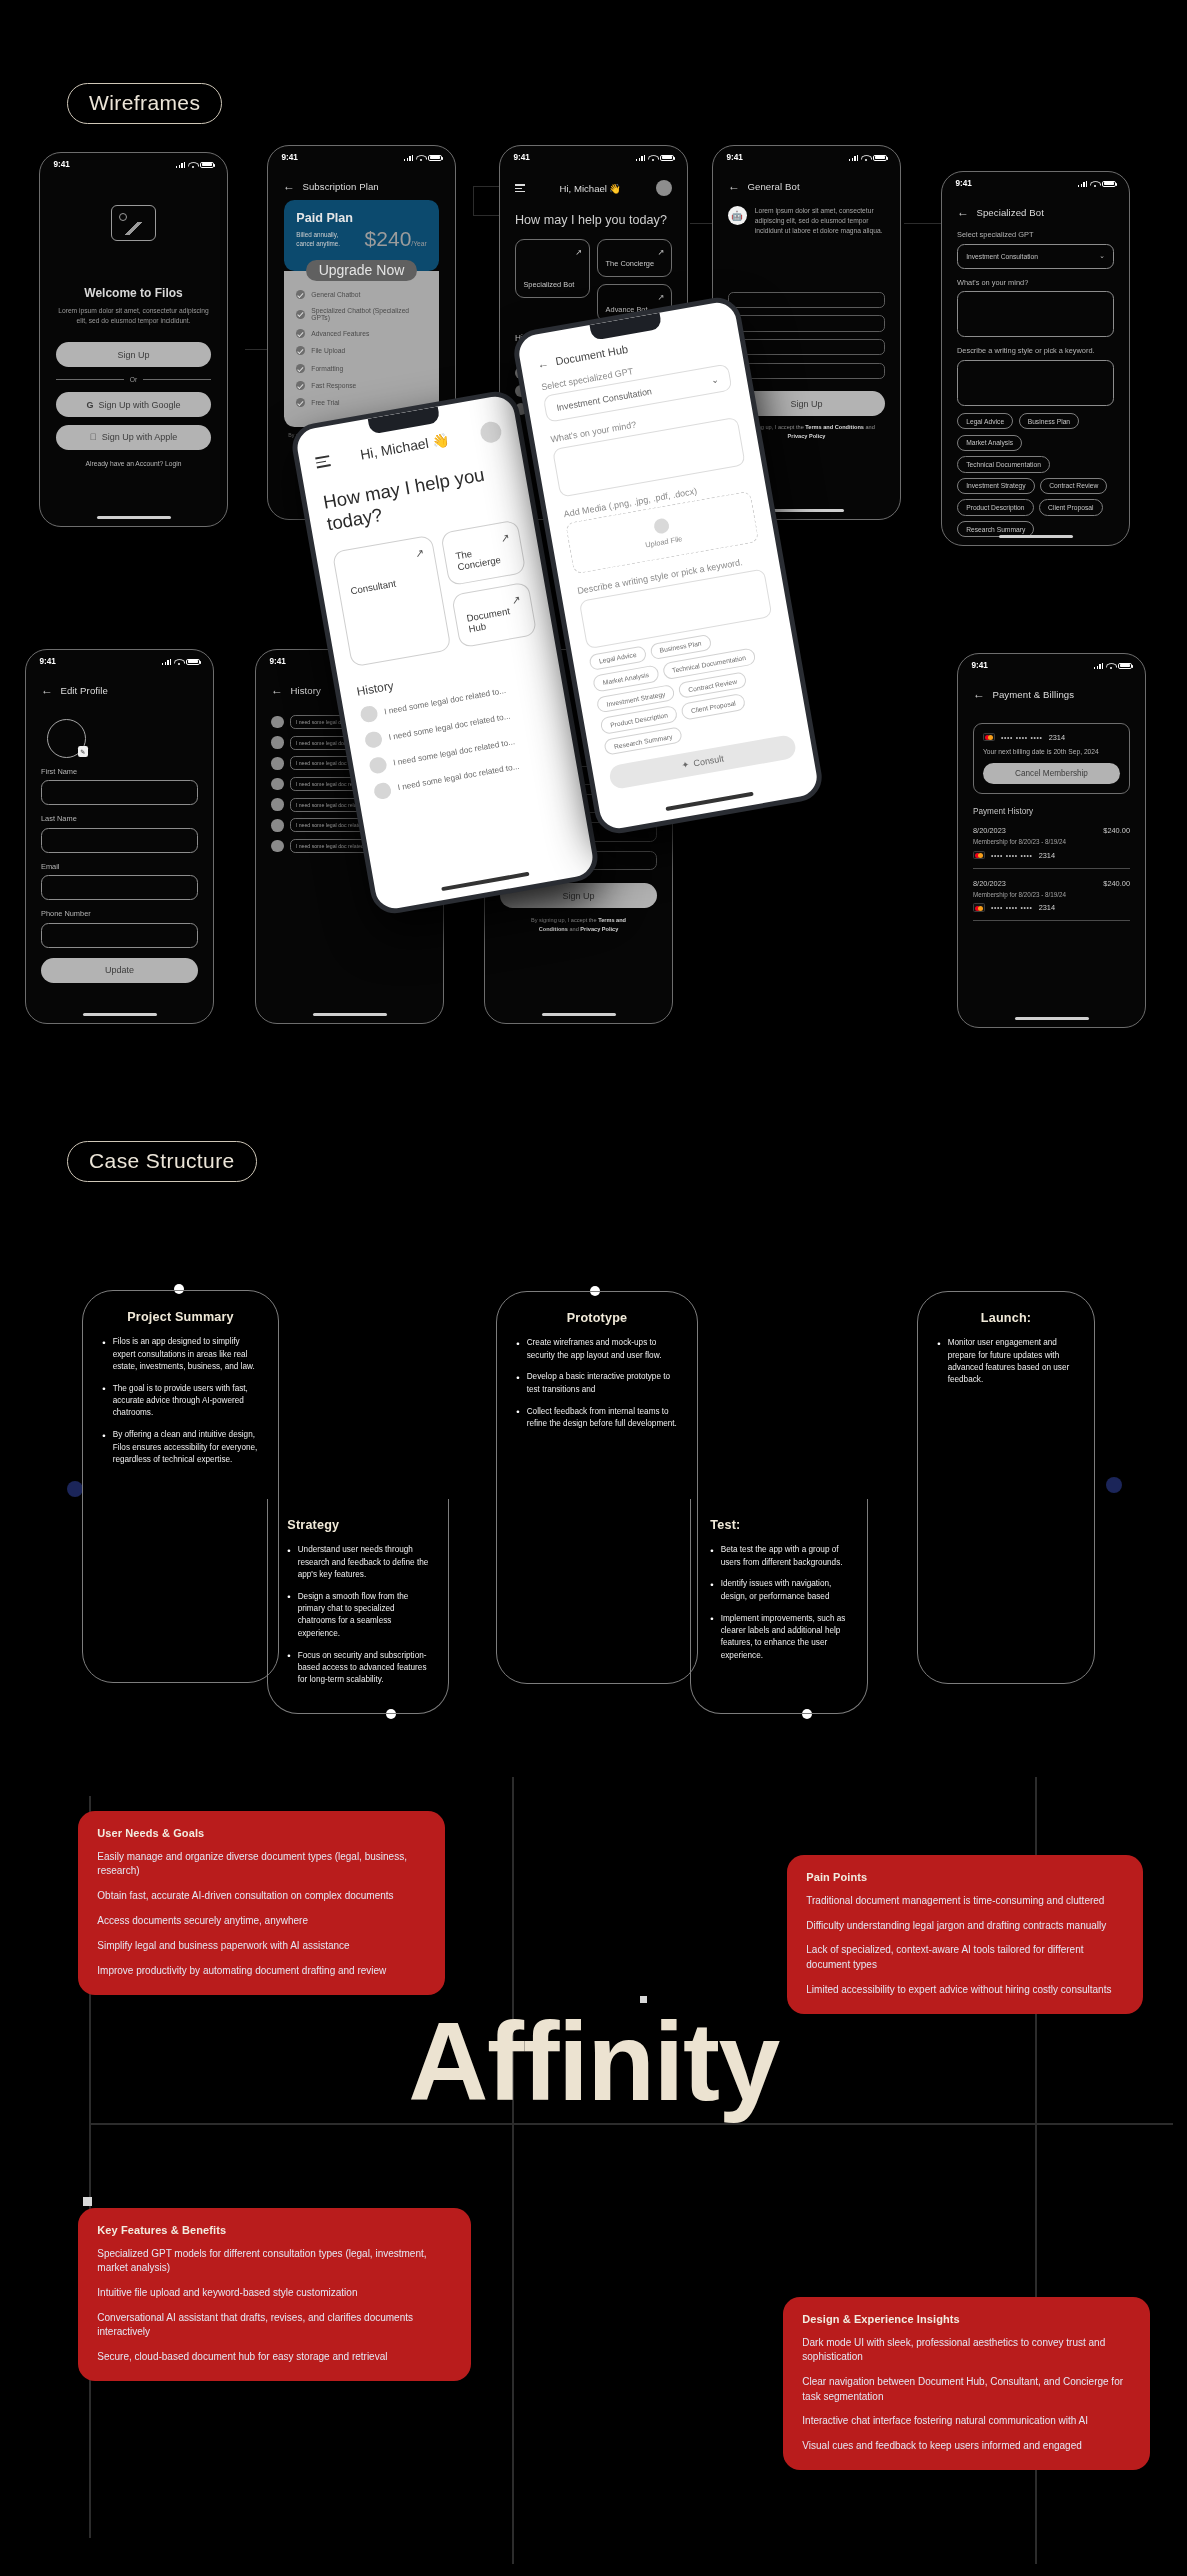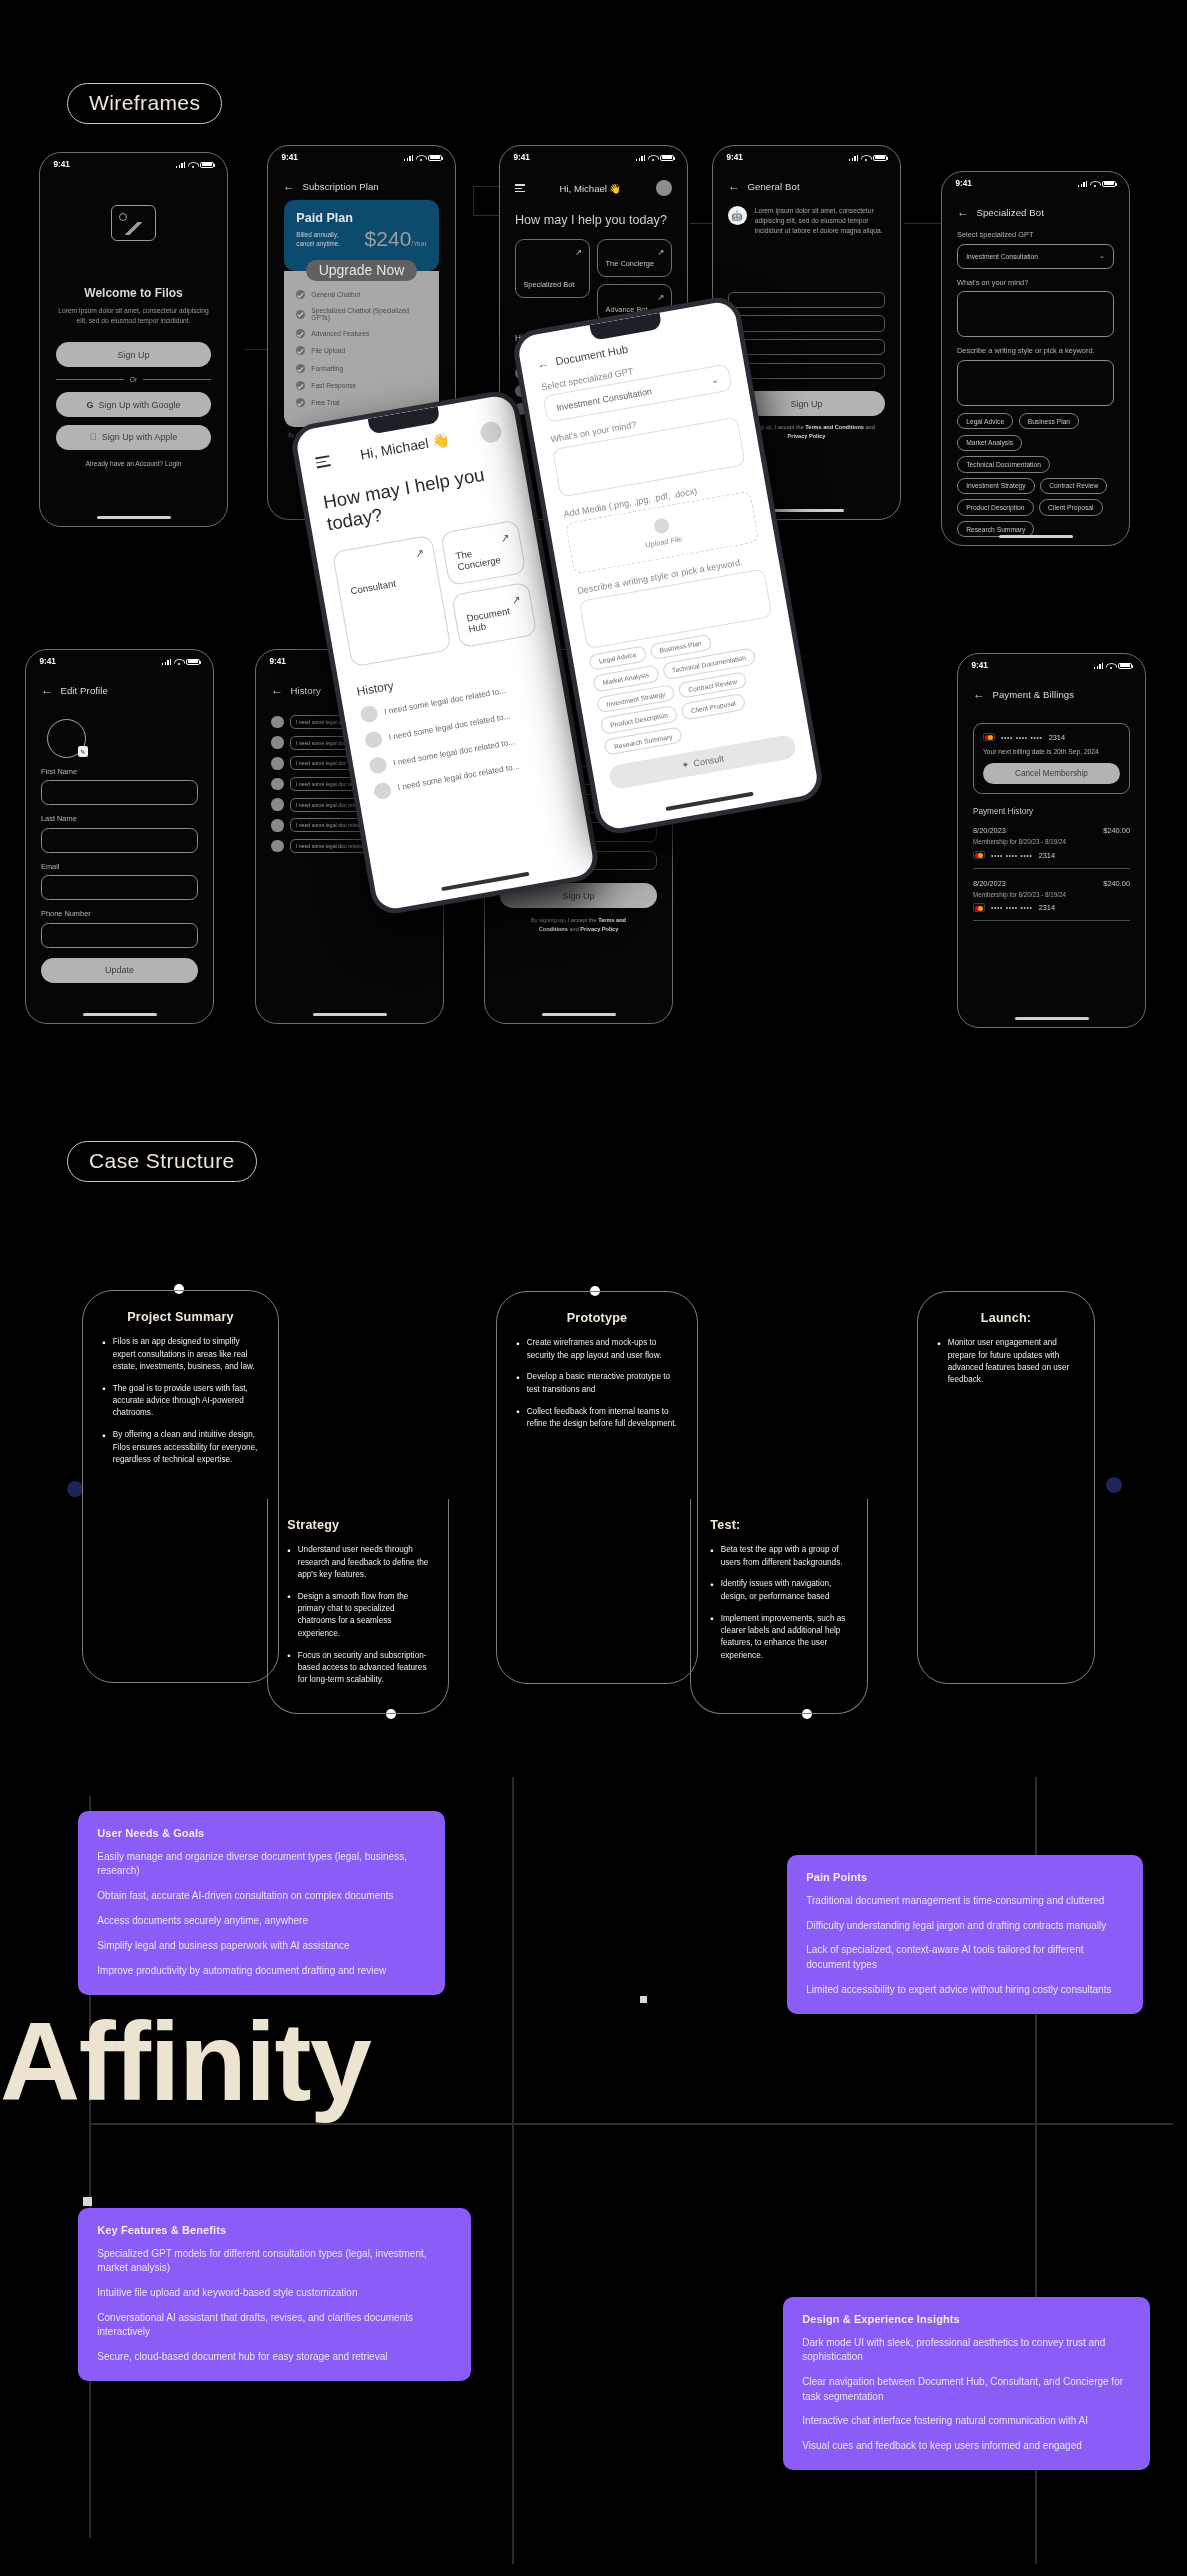--- a/index.html
+++ b/index.html
@@ -236,33 +236,33 @@
   .bluedot { position:absolute; width:16.3px; height:16.3px; background:#1b2559; border-radius:50%; }
 
   #cc-summary  { left:82px;  top:1290px; width:197px; height:393px; }
   #cc-strategy { left:267px;  top:1499px; width:182px; height:215px; border-radius:0 0 31px 31px; border-top:none; }
   #cc-prototype{ left:496px;  top:1291px; width:202px; height:393px; }
   #cc-test     { left:690px;  top:1499px; width:178px; height:215px; border-radius:0 0 31px 31px; border-top:none; }
   #cc-launch   { left:917px; top:1291px; width:178px; height:393px; }
 
   
   .aff {
-    position:absolute; background:#8b5cf6; border-radius:10px; padding:16.3px 19.3px;
+    position:absolute; background:#b91c1c; border-radius:17px; padding:16.3px 19.3px;
   }
   .aff h4 { font-size:11px; font-weight:700; color:#f2ece0; margin-bottom:10.4px; letter-spacing:0.1px; }
   .aff p { font-size:10px; line-height:1.45; color:#e4e7f3; margin-bottom:10.4px; }
   .aff p:last-child { margin-bottom:0; }
   #aff-needs    { left:78px;  top:1811px; width:367px; }
   #aff-pain     { left:787px; top:1855px; width:356px; }
   #aff-features { left:78px;  top:2208px; width:393px; }
   #aff-design   { left:783px; top:2297px; width:367px; }
 
   .affinity-title {
     position:absolute; left:0; right:0; top:2011px;
-    text-align:left; color:#ece3d1; line-height:.92;
+    text-align:center; color:#ece3d1; line-height:.92;
     font-size:111px; font-weight:700; letter-spacing:-1.5px;
     pointer-events:none;
   }
   .affinity-title .l2 { display:block; }
 
   .gridline { position:absolute; background:#2c2c2c; }
 </style>
 </head>
 <body>
 

